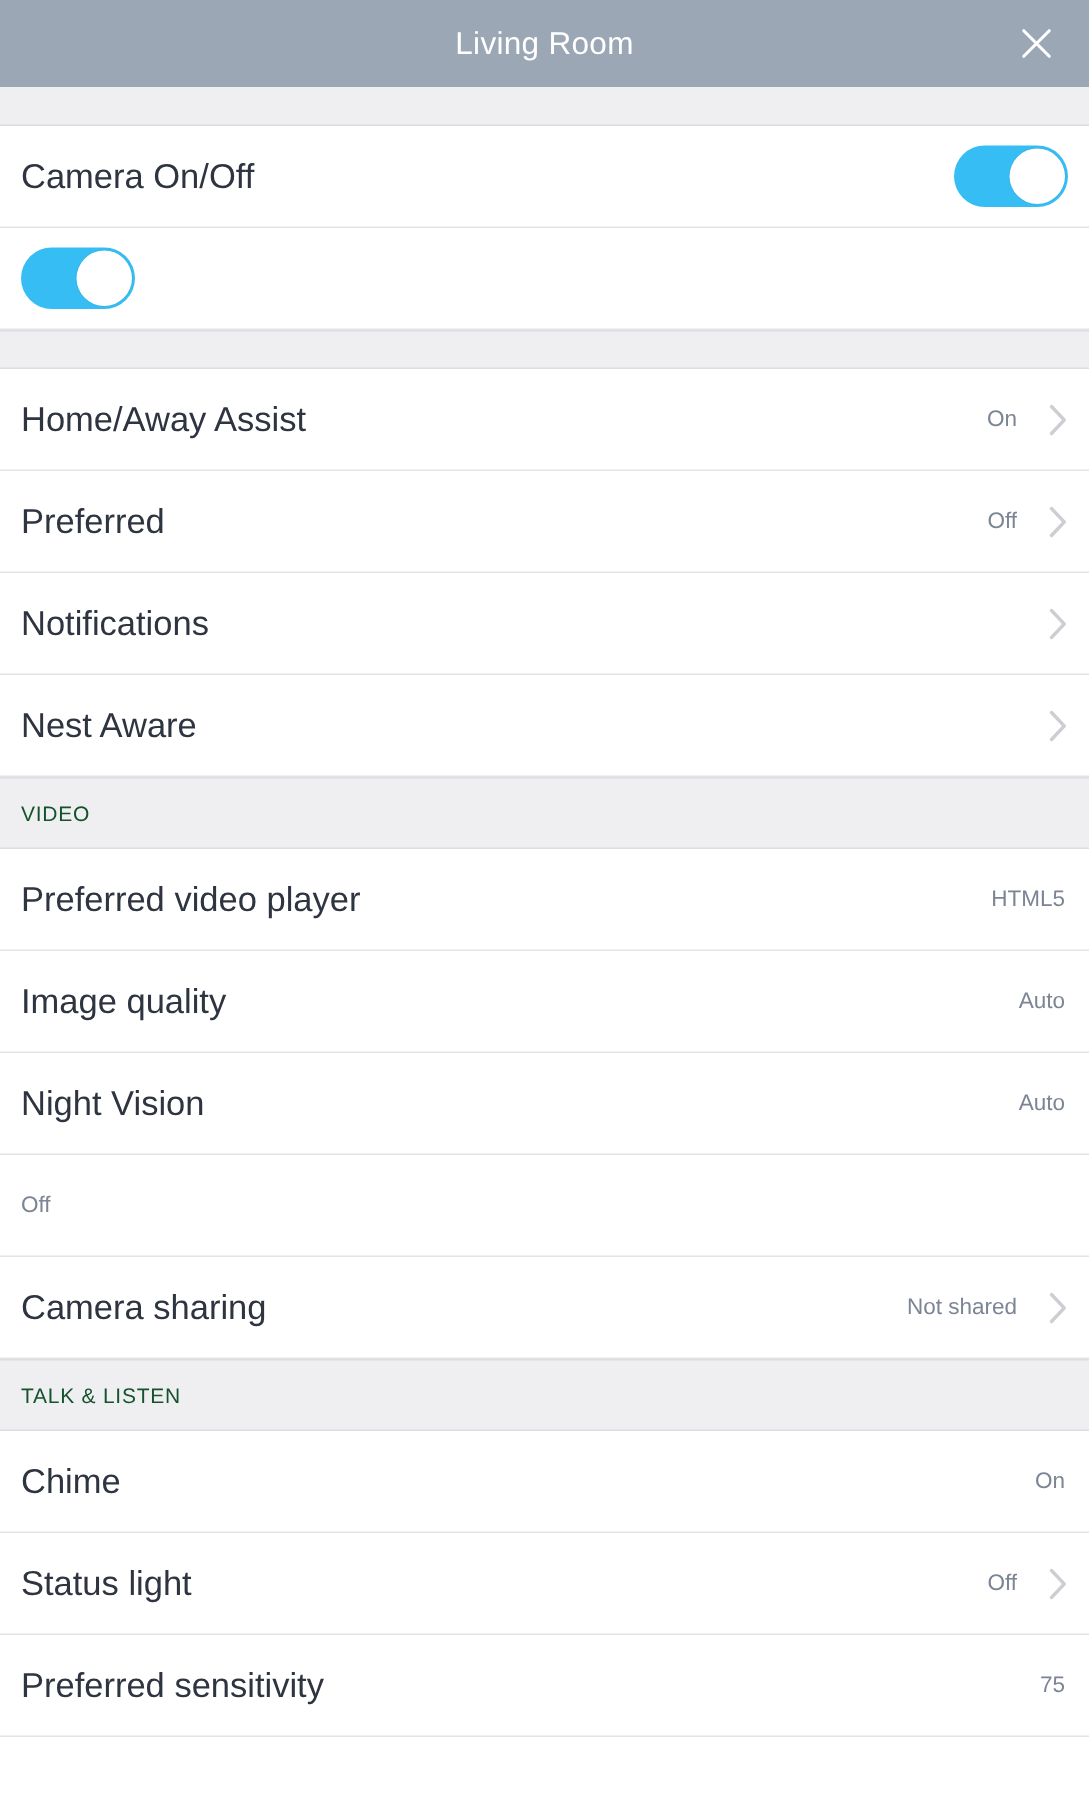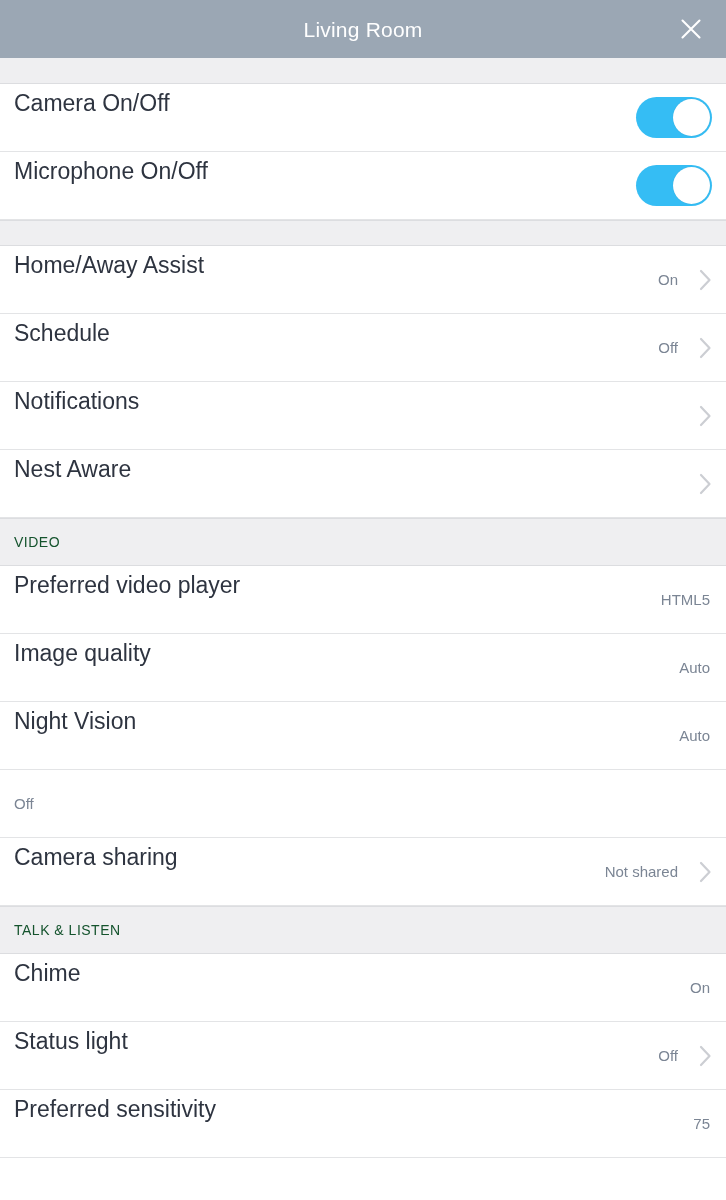--- a/index.html
+++ b/index.html
@@ -87,22 +87,22 @@
     letter-spacing: 0.5px;
     text-transform: uppercase;
     line-height: 1;
   }
 
   .row {
     position: relative;
     height: 68px;
     background: #ffffff;
     display: flex;
-    align-items: flex-start;
-    padding: 8px 14px;
+    align-items: center;
+    padding: 0 14px;
     box-sizing: border-box;
     border-bottom: 1px solid #e3e4e6;
   }
 
   .row-label {
     font-size: 23px;
     color: #2e3440;
     font-weight: 400;
     line-height: 1;
     flex: 1 1 auto;
@@ -181,41 +181,40 @@
       <div class="gap first"></div>
       <div class="row">
         <div class="row-label">Camera On/Off</div>
         <div class="row-right">
           <div class="toggle on">
             <div class="knob"></div>
           </div>
         </div>
       </div>
       <div class="row">
-        <div class="row-label">Microphone On/Off</div>
         <div class="row-right">
           <div class="toggle on">
             <div class="knob"></div>
           </div>
         </div>
       </div>
       <div class="gap"></div>
       <div class="row">
         <div class="row-label">Home/Away Assist</div>
         <div class="row-right">
           <div class="row-value">On</div>
           <div class="chevron">
             <svg width="13" height="22" viewBox="0 0 13 22" aria-hidden="true">
               <path d="M2 2 L10.5 11 L2 20" stroke="#ccced3" stroke-width="2.2" stroke-linecap="round" stroke-linejoin="round" fill="none"></path>
             </svg>
           </div>
         </div>
       </div>
       <div class="row">
-        <div class="row-label">Schedule</div>
+        <div class="row-label">Preferred</div>
         <div class="row-right">
           <div class="row-value">Off</div>
           <div class="chevron">
             <svg width="13" height="22" viewBox="0 0 13 22" aria-hidden="true">
               <path d="M2 2 L10.5 11 L2 20" stroke="#ccced3" stroke-width="2.2" stroke-linecap="round" stroke-linejoin="round" fill="none"></path>
             </svg>
           </div>
         </div>
       </div>
       <div class="row">

